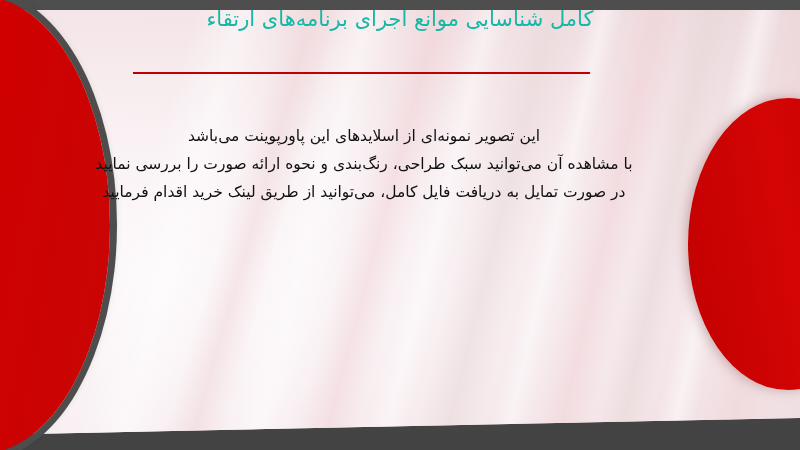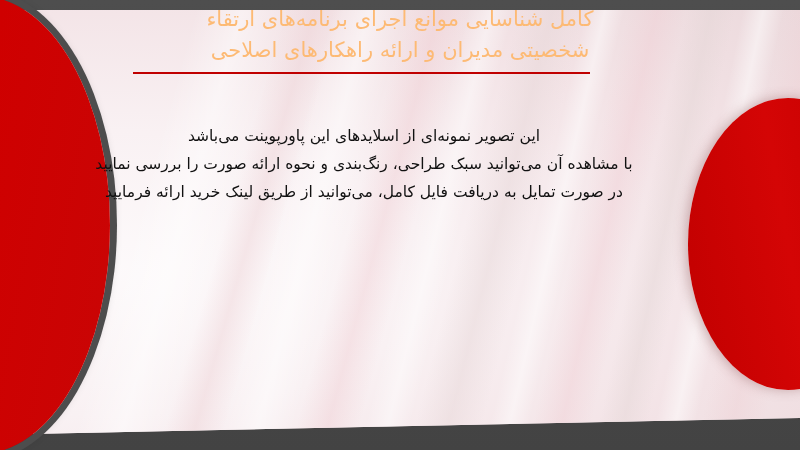--- a/index.html
+++ b/index.html
@@ -98,21 +98,21 @@
   .title-block {
     position: absolute;
     top: 4px;
     left: 0;
     width: 800px;
     z-index: 8;
     text-align: center;
     direction: rtl;
   }
   .title-line {
-    color: #fdba74;
+    color: #14b8a6;
     font-size: 21px;
     line-height: 31px;
     font-weight: 400;
     letter-spacing: 0;
     white-space: nowrap;
   }
   .title-rule {
     position: absolute;
     left: 133px;
     top: 72px;
@@ -165,23 +165,22 @@
       <div class="streak s10"></div>
       <div class="streak s11"></div>
     </div>
     <div class="lens-right"></div>
   </div>
 
   <div class="lens-left"></div>
 
   <div class="title-block">
     <div class="title-line">کامل شناسایی موانع اجرای برنامه‌های ارتقاء</div>
-    <div class="title-line">شخصیتی مدیران و ارائه راهکارهای اصلاحی</div>
   </div>
   <div class="title-rule"></div>
 
   <div class="body-block">
     <div class="body-line">این تصویر نمونه‌ای از اسلایدهای این پاورپوینت می‌باشد</div>
     <div class="body-line">با مشاهده آن می‌توانید سبک طراحی، رنگ‌بندی و نحوه ارائه صورت را بررسی نمایید</div>
-    <div class="body-line">در صورت تمایل به دریافت فایل کامل، می‌توانید از طریق لینک خرید ارائه فرمایید</div>
+    <div class="body-line">در صورت تمایل به دریافت فایل کامل، می‌توانید از طریق لینک خرید اقدام فرمایید</div>
   </div>
 
 </div>
 
 </body></html>

